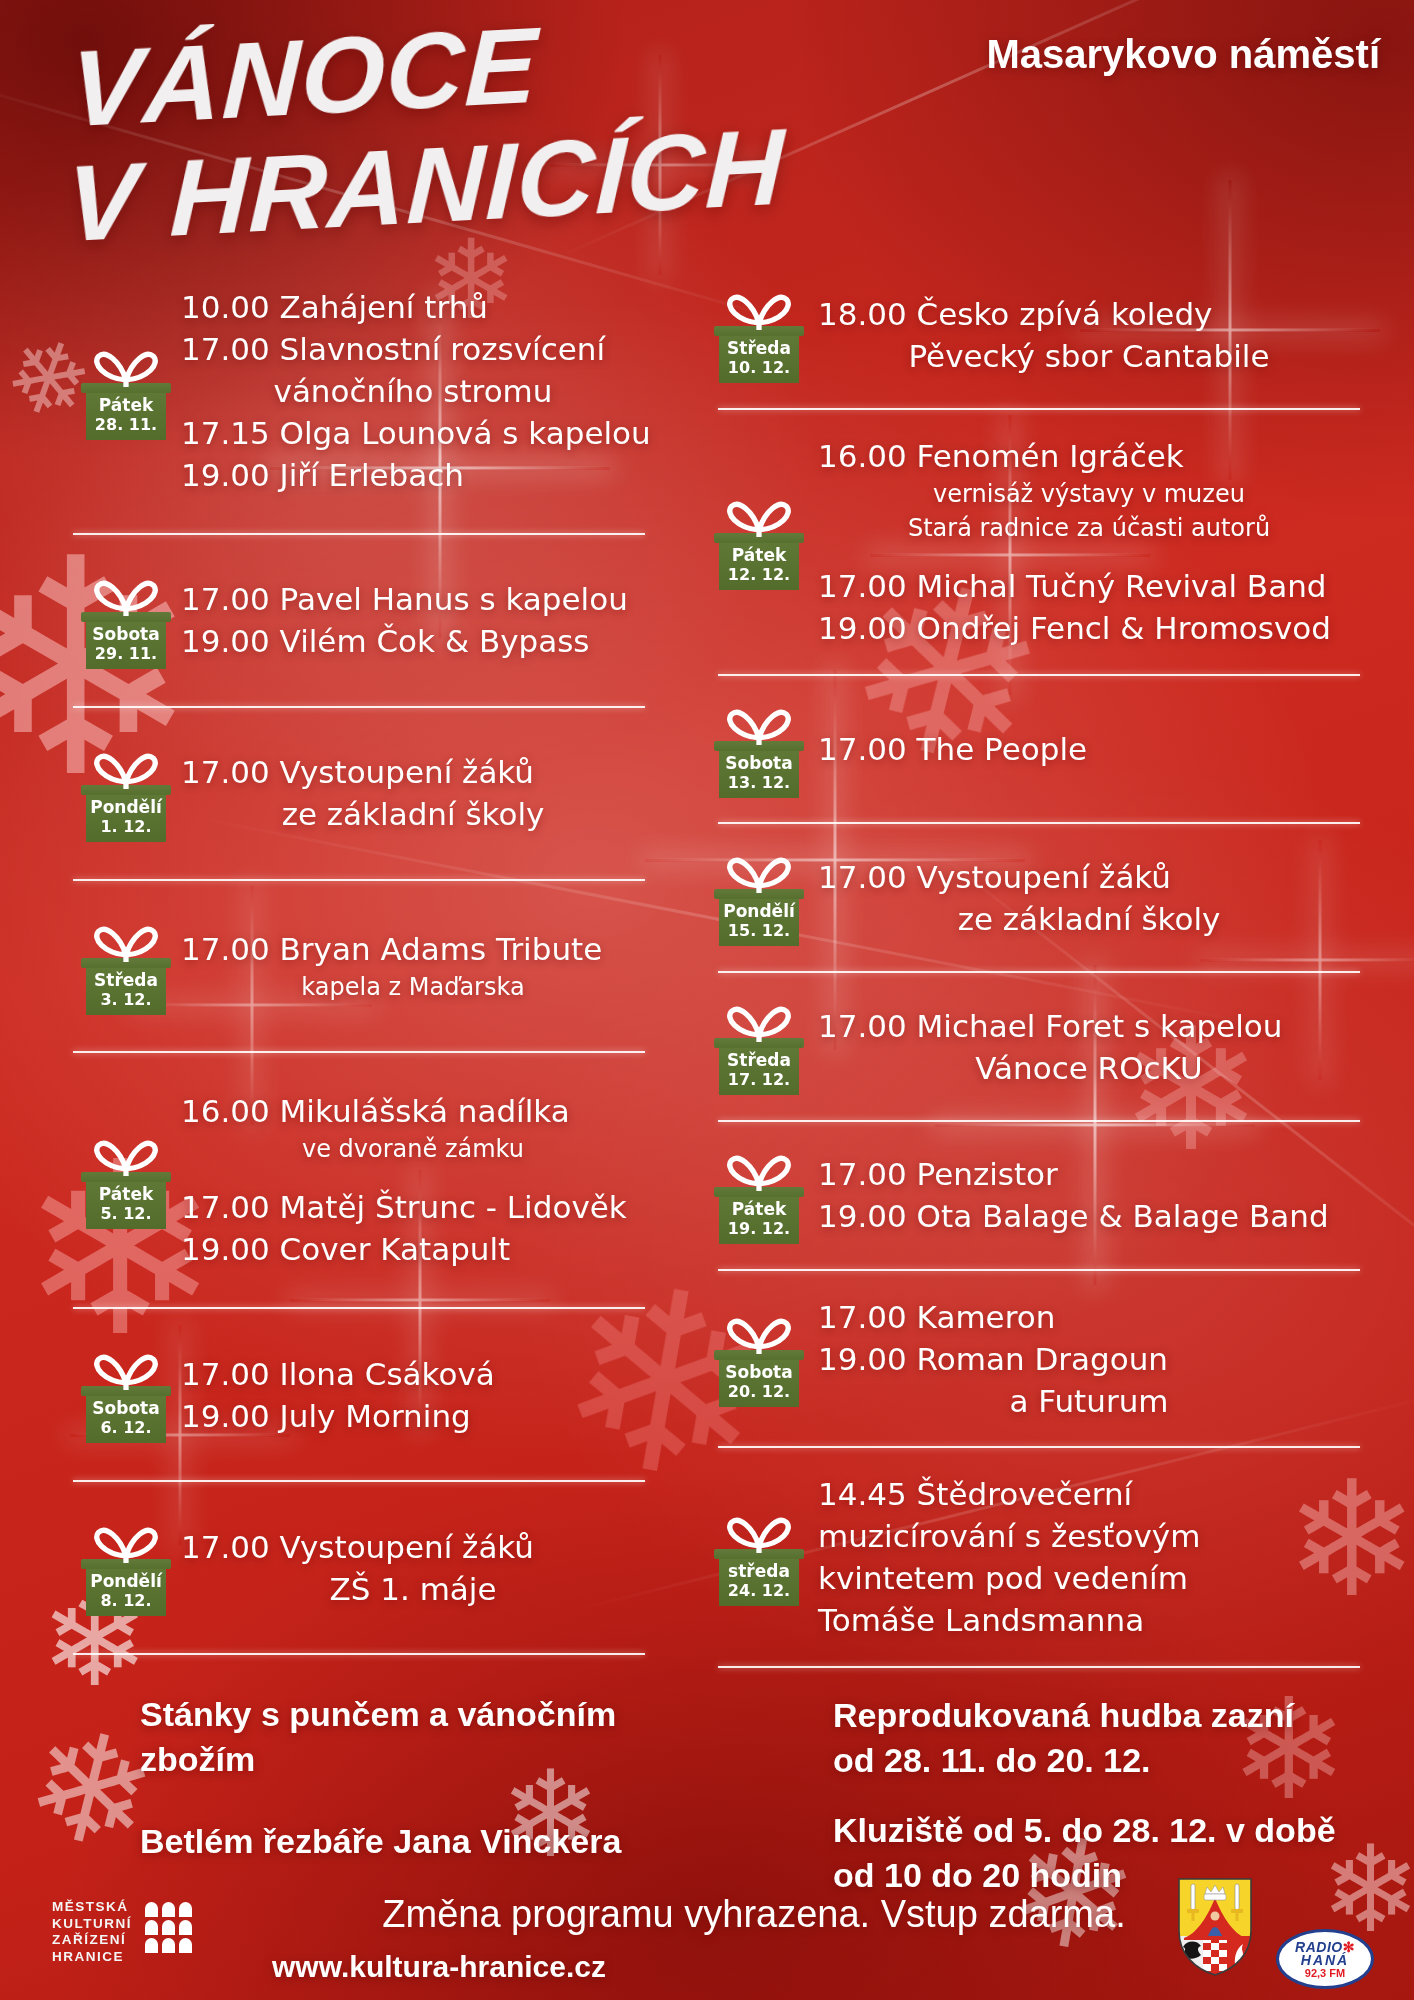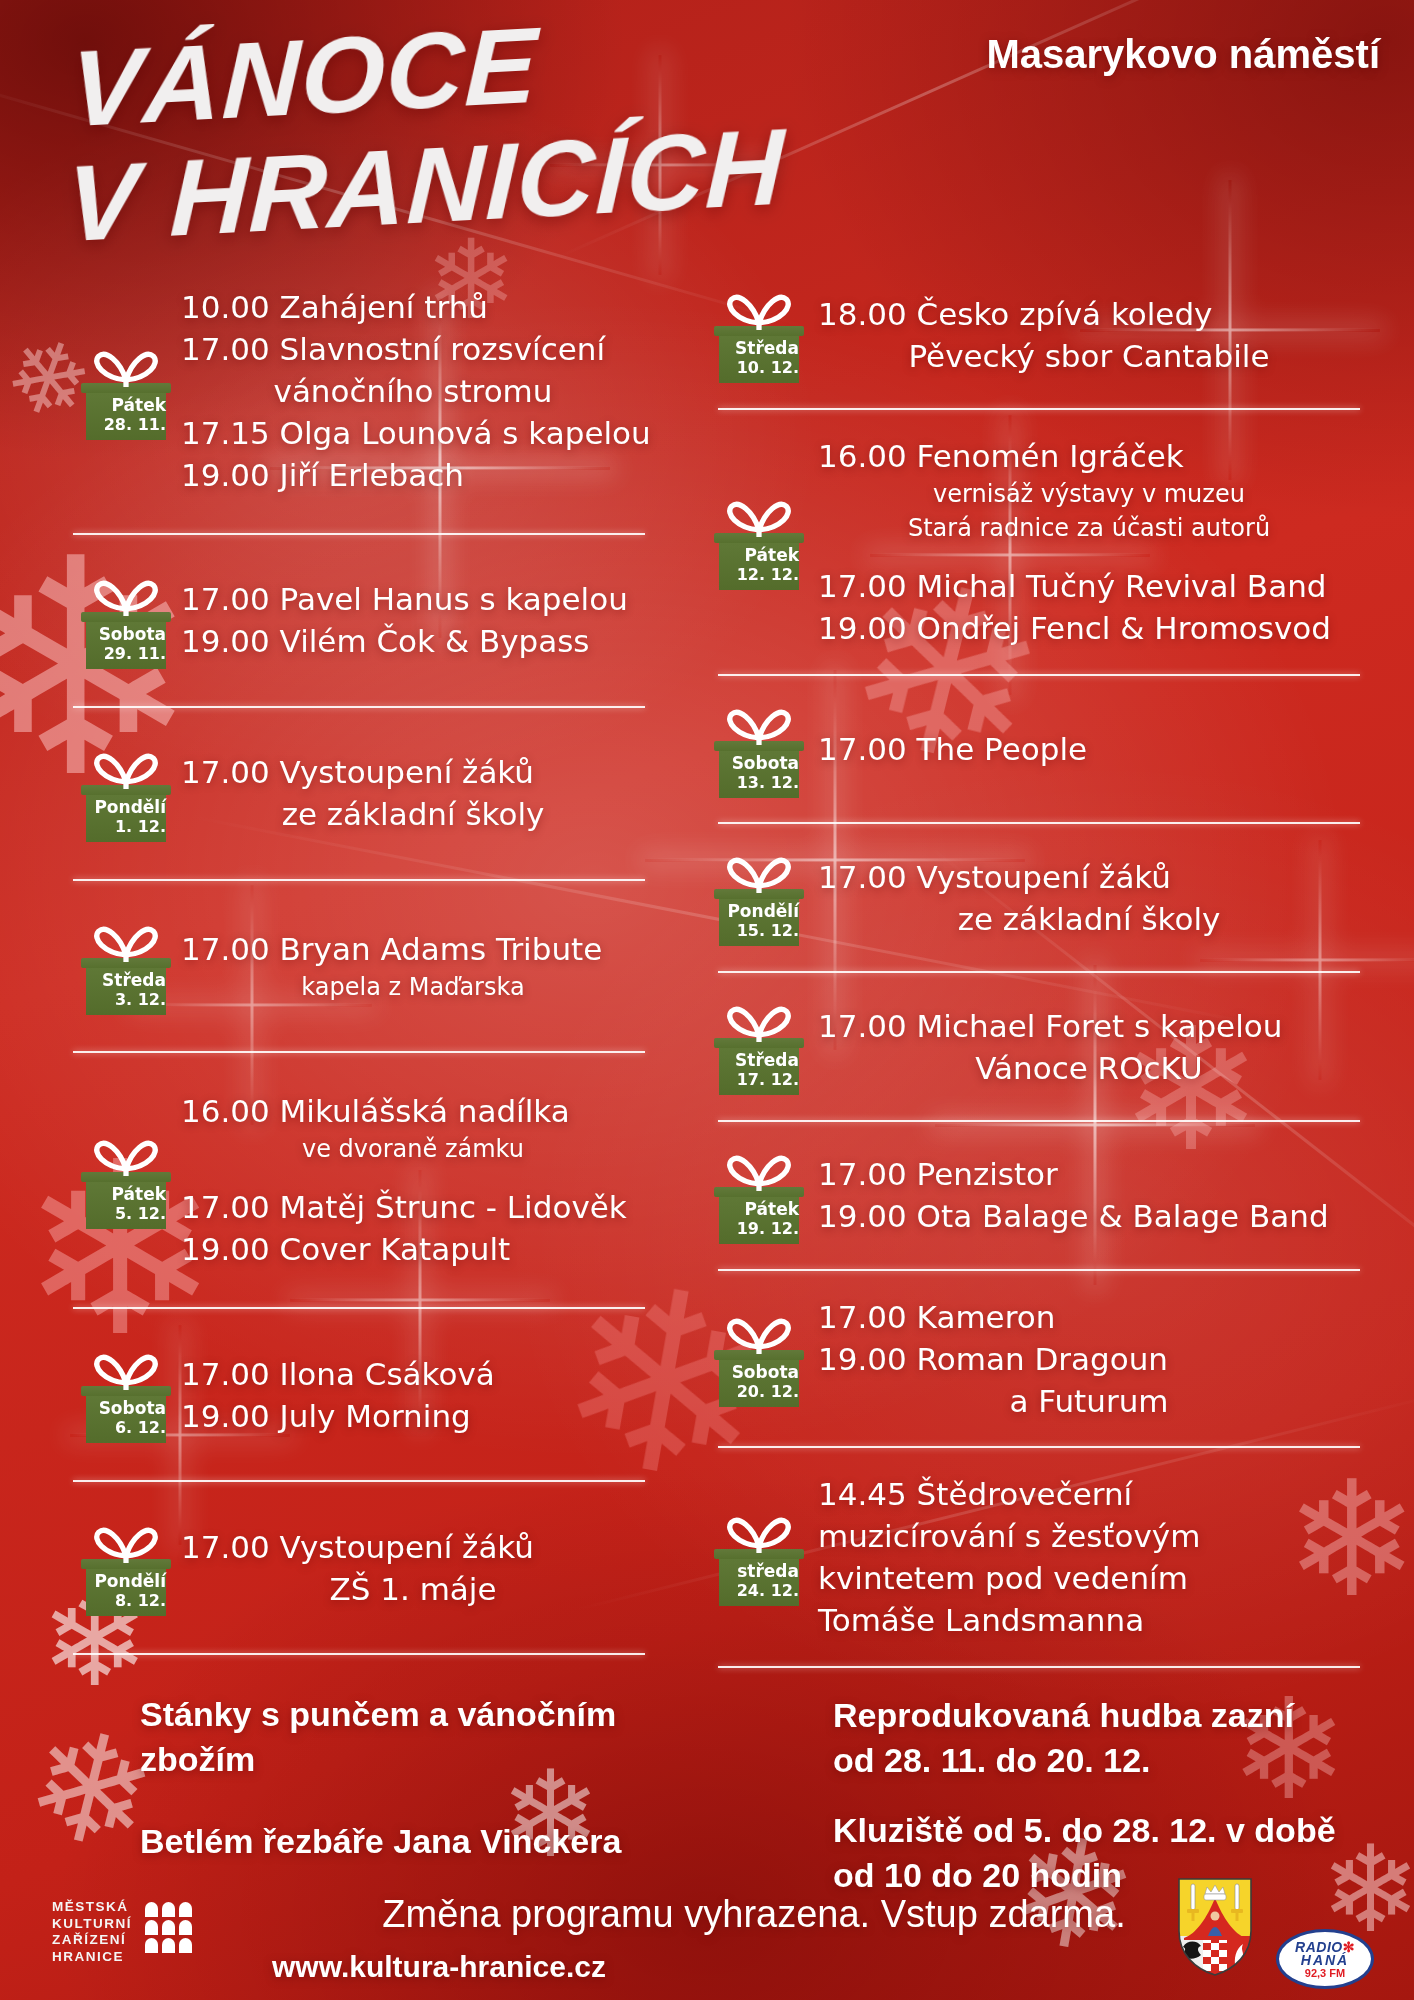--- a/index.html
+++ b/index.html
@@ -38,21 +38,21 @@
   
   .col{position:absolute; z-index:2; display:flex; flex-direction:column; justify-content:space-between;}
   .col-left {left:85px;  top:286px; width:560px; height:1578px;}
   .col-right{left:718px; top:286px; width:642px; height:1612px;}
   .block{display:flex; align-items:center;}
   .col-left  .block{gap:14px;}
   .col-right .block{gap:18px;}
   .gift{width:82px; flex:none; display:flex; flex-direction:column; align-items:center;}
   .gift svg{margin-bottom:-4px; position:relative; z-index:2;}
   .gift-lid{width:90px; height:10px; background:linear-gradient(#62793a,#57702e); border-radius:2px;}
-  .gift-body{width:80px; background:linear-gradient(#5f7836,#546c2b); padding:2px 0 6px; text-align:right;}
+  .gift-body{width:80px; background:linear-gradient(#5f7836,#546c2b); padding:2px 0 6px; text-align:center;}
   .gift-day {font:700 17px/20px "DejaVu Sans",sans-serif; color:#fff;}
   .gift-date{font:700 16px/19px "DejaVu Sans",sans-serif; color:#fff;}
   .lines{flex:1; min-width:0;}
   .line{color:#fff; text-shadow:0 2px 8px rgba(100,0,0,.45);}
   .line.main{font-size:31px; line-height:42px; white-space:nowrap;}
   .line.cont{font-size:31px; line-height:42px; text-align:center;}
   .line.sub {font-size:24px; line-height:34px; text-align:center;}
   .linegap{height:20px;}
   .divider{height:2px; background:rgba(255,255,255,.92); box-shadow:0 0 6px rgba(255,255,255,.55); flex:none;}
   .col-left  .divider{width:572px; margin-left:-12px;}

